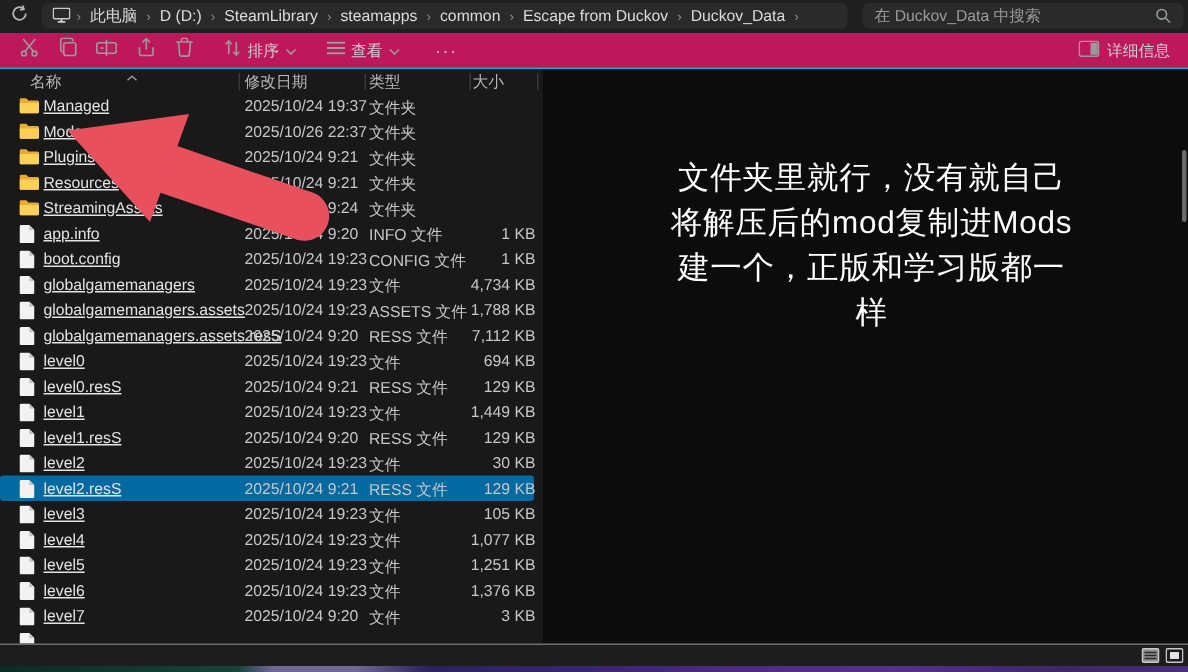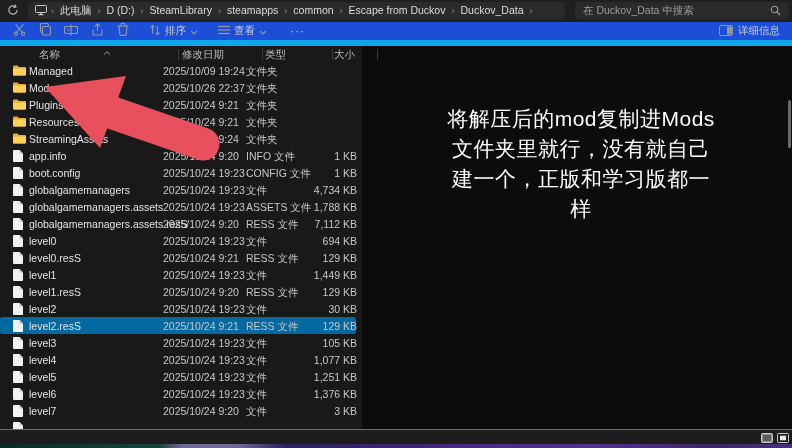--- a/index.html
+++ b/index.html
@@ -12,40 +12,40 @@
   .refresh-btn{position:absolute;left:5px;top:4px;width:16px;height:14px;display:flex;align-items:center;justify-content:center;border-radius:3px;}
   .addressbar{position:absolute;left:28px;top:2px;width:537px;height:17px;background:#2a2a2a;border-radius:4px;
     display:flex;align-items:center;padding:0 7px;box-sizing:border-box;font-size:10.5px;color:#dcdcdc;white-space:nowrap;overflow:hidden;text-align:center;}
   .crumb{padding:0 3px;cursor:default;}
   .crumb-sep{color:#8f8f8f;font-size:9px;padding:0 3px;}
   .addr-icon{display:flex;align-items:center;margin-right:1px;}
   .searchbar{position:absolute;left:575px;top:2px;width:214px;height:17px;background:#2a2a2a;border-radius:4px;
     display:flex;align-items:center;padding:0 8px;box-sizing:border-box;font-size:10.5px;color:#9b9b9b;}
   .searchbar .sicon{margin-left:auto;display:flex;align-items:center;}
 
-  .toolbar{position:absolute;top:22px;left:0;right:0;height:24px;background:#1d4ed8;border-bottom:6px solid #0ea5e9;
+  .toolbar{position:absolute;top:22px;left:0;right:0;height:24px;background:#be185d;border-bottom:1px solid #0ea5e9;
     display:flex;align-items:center;padding:0 6px;box-sizing:border-box;}
   .tool-btn{width:26px;height:20px;display:flex;align-items:center;justify-content:center;border-radius:3px;}
   .tool-text-btn{display:flex;align-items:center;gap:4px;height:20px;padding:0 7px;border-radius:3px;
     font-size:10.5px;color:#cfcfcf;margin-left:6px;white-space:nowrap;}
   .more-btn{color:#cfcfcf;font-size:12px;letter-spacing:1px;margin-left:10px;padding:0 6px;height:20px;display:flex;align-items:center;border-radius:3px;}
   .details-btn{margin-left:auto;display:flex;align-items:center;gap:5px;font-size:10.5px;color:#cfcfcf;padding:0 6px;height:20px;border-radius:3px;}
 
   .content{position:absolute;top:46px;left:0;right:0;height:384px;background:#0c0c0c;}
   .listpane{position:absolute;top:0;left:0;width:362px;height:384px;background:#191919;}
-  .header-row{position:absolute;top:0;left:0;width:362px;height:16px;font-size:10.5px;color:#b9b9b9;margin-left:19px;}
+  .header-row{position:absolute;top:0;left:0;width:362px;height:16px;font-size:10.5px;color:#b9b9b9;}
   .hcell{position:absolute;top:2px;}
   .hname{left:20px;} .hdate{left:163px;} .htype{left:246px;} .hsize{left:315px;}
   .hsort{position:absolute;left:84px;top:-1px;}
   .hdiv{position:absolute;top:3px;width:1px;height:11px;background:#3a3a3a;}
   .rows{position:absolute;top:16px;left:0;width:362px;height:368px;overflow:hidden;}
   .row{position:relative;height:17px;font-size:10.5px;}
   .row.selected{background:#0369a1;border-radius:2px;width:356px;}
   .cicon{position:absolute;left:13px;top:3px;display:flex;}
-  .cname{position:absolute;left:29px;top:2.5px;color:#e3e3e3;white-space:nowrap;}
+  .cname{position:absolute;left:29px;top:2.5px;color:#e3e3e3;white-space:nowrap;text-decoration:underline;}
   .cdate{position:absolute;left:163px;top:2.5px;color:#c7c7c7;white-space:nowrap;}
   .ctype{position:absolute;left:246px;top:2.5px;color:#c7c7c7;white-space:nowrap;}
   .csize{position:absolute;left:280px;top:2.5px;width:77px;text-align:right;color:#c7c7c7;white-space:nowrap;}
 
   .scrollbar{position:absolute;right:1px;top:54px;width:3px;height:48px;background:#6a6a6a;border-radius:2px;}
 
   .annotation{position:absolute;left:378px;top:104px;width:406px;text-align:center;color:#ffffff;
     font-size:21px;line-height:30px;font-weight:500;letter-spacing:0.5px;}
   .arrow-overlay{position:absolute;left:0;top:0;width:792px;height:448px;pointer-events:none;}
 
@@ -203,21 +203,21 @@
     </div>
     <div class="rows" id="rows">
         <div class="row">
           <span class="cicon">
             <svg width="13" height="11" viewBox="0 0 13 11">
               <path d="M0 1.5 Q0 0.5 1 0.5 H4.5 L6 2 H12 Q13 2 13 3 V9.5 Q13 10.5 12 10.5 H1 Q0 10.5 0 9.5 Z" fill="#e8ac35"></path>
               <path d="M0 3.6 H13 V9.5 Q13 10.5 12 10.5 H1 Q0 10.5 0 9.5 Z" fill="#ffd158"></path>
             </svg>
           </span>
           <span class="cname">Managed</span>
-          <span class="cdate">2025/10/09 19:24</span>
+          <span class="cdate">2025/10/24 19:37</span>
           <span class="ctype">文件夹</span>
           <span class="csize"></span>
         </div>
         <div class="row">
           <span class="cicon">
             <svg width="13" height="11" viewBox="0 0 13 11">
               <path d="M0 1.5 Q0 0.5 1 0.5 H4.5 L6 2 H12 Q13 2 13 3 V9.5 Q13 10.5 12 10.5 H1 Q0 10.5 0 9.5 Z" fill="#e8ac35"></path>
               <path d="M0 3.6 H13 V9.5 Q13 10.5 12 10.5 H1 Q0 10.5 0 9.5 Z" fill="#ffd158"></path>
             </svg>
           </span>
@@ -461,22 +461,22 @@
               <path d="M6.5 0 L10 3.5 H6.5 Z" fill="#c4c4c4"></path>
             </svg>
           </span>
         </div>
       </div>
   </div>
   <div class="scrollbar"></div>
 </div>
 
 <div class="annotation">
+  <div>文件夹里就行，没有就自己</div>
   <div>将解压后的mod复制进Mods</div>
-  <div>文件夹里就行，没有就自己</div>
   <div>建一个，正版和学习版都一</div>
   <div>样</div>
 </div>
 
 <svg class="arrow-overlay" viewBox="0 0 792 448">
   <line id="arrow-tail" x1="110" y1="112" x2="203" y2="144" stroke="#e8505e" stroke-width="33" stroke-linecap="round"></line>
   <polygon id="arrow-head" points="45,87 126,76 100,148" fill="#e8505e"></polygon>
 </svg>
 
 <div class="statusbar">

